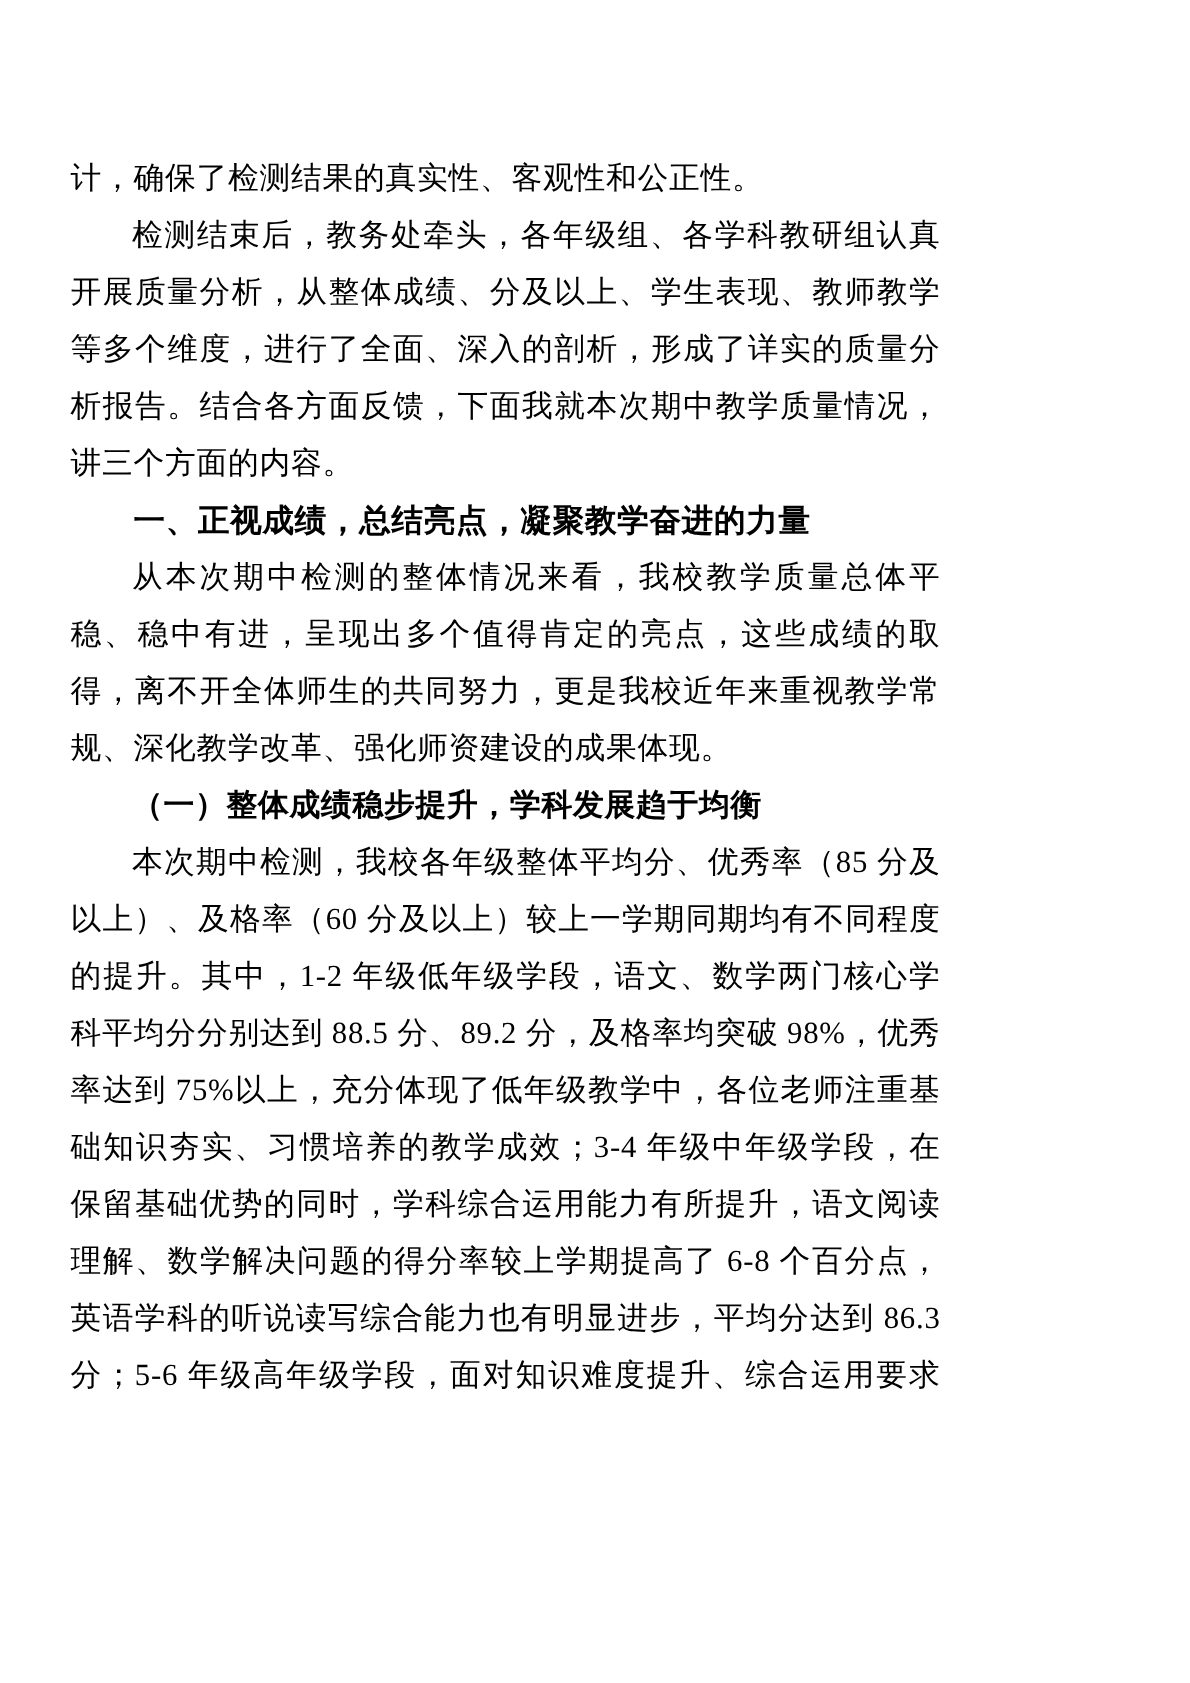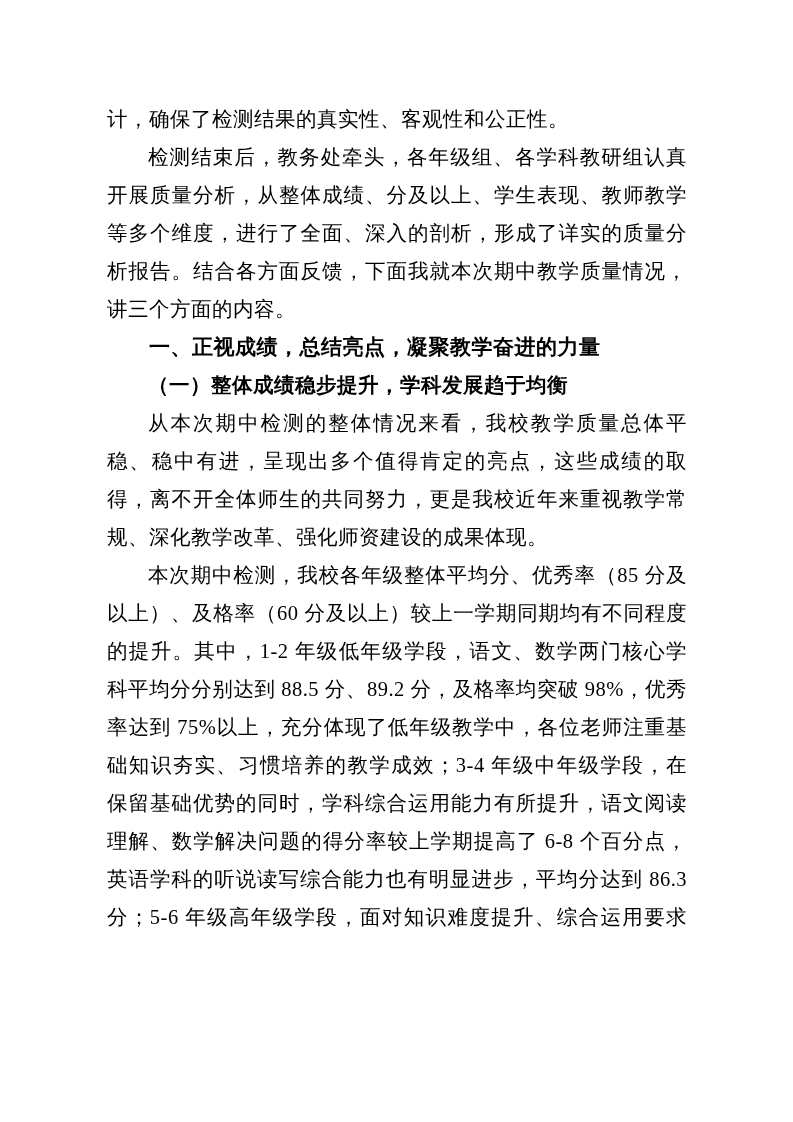--- a/index.html
+++ b/index.html
@@ -12,21 +12,21 @@
     height: 1122px;
     font-family: "Liberation Serif", "DejaVu Serif", serif;
     color: #000000;
     position: relative;
   }
   .page {
     position: relative;
     width: 793px;
     height: 939px;
     box-sizing: border-box;
-    padding: 100px 106px 0 107px;
+    padding: 100px 106px 0 47px;
     overflow: hidden;
   }
   .content {
     width: 580px;
   }
   p.block {
     margin: 0;
     font-size: 20.5px;
     line-height: 38px;
     text-align: justify;
@@ -57,18 +57,18 @@
   }
 </style>
 </head>
 <body>
 
 <div class="page">
   <div class="content">
     <p class="block">计，确保了检测结果的真实性、客观性和公正性。</p>
     <p class="block indent">检测结束后，教务处牵头，各年级组、各学科教研组认真开展质量分析，从整体成绩、分及以上、学生表现、教师教学等多个维度，进行了全面、深入的剖析，形成了详实的质量分析报告。结合各方面反馈，下面我就本次期中教学质量情况，讲三个方面的内容。</p>
     <p class="block indent heading1">一、正视成绩，总结亮点，凝聚教学奋进的力量</p>
+    <p class="block indent">从本次期中检测的整体情况来看，我校教学质量总体平稳、稳中有进，呈现出多个值得肯定的亮点，这些成绩的取得，离不开全体师生的共同努力，更是我校近年来重视教学常规、深化教学改革、强化师资建设的成果体现。</p>
     <p class="block indent heading2">（一）整体成绩稳步提升，学科发展趋于均衡</p>
-    <p class="block indent">从本次期中检测的整体情况来看，我校教学质量总体平稳、稳中有进，呈现出多个值得肯定的亮点，这些成绩的取得，离不开全体师生的共同努力，更是我校近年来重视教学常规、深化教学改革、强化师资建设的成果体现。</p>
     <p class="block indent">本次期中检测，我校各年级整体平均分、优秀率（85 分及以上）、及格率（60 分及以上）较上一学期同期均有不同程度的提升。其中，1-2 年级低年级学段，语文、数学两门核心学科平均分分别达到 88.5 分、89.2 分，及格率均突破 98%，优秀率达到 75%以上，充分体现了低年级教学中，各位老师注重基础知识夯实、习惯培养的教学成效；3-4 年级中年级学段，在保留基础优势的同时，学科综合运用能力有所提升，语文阅读理解、数学解决问题的得分率较上学期提高了 6-8 个百分点，英语学科的听说读写综合能力也有明显进步，平均分达到 86.3 分；5-6 年级高年级学段，面对知识难度提升、综合运用要求提高的特点，学生整体表现沉稳，核心学科平均分保持在 82 分以上，及格率稳定在 95%左右，尤其是语文作文、数学应用题、英语书面</p>
   </div>
   <div class="footer">- 2 -</div>
 </div>
 
 </body></html>

